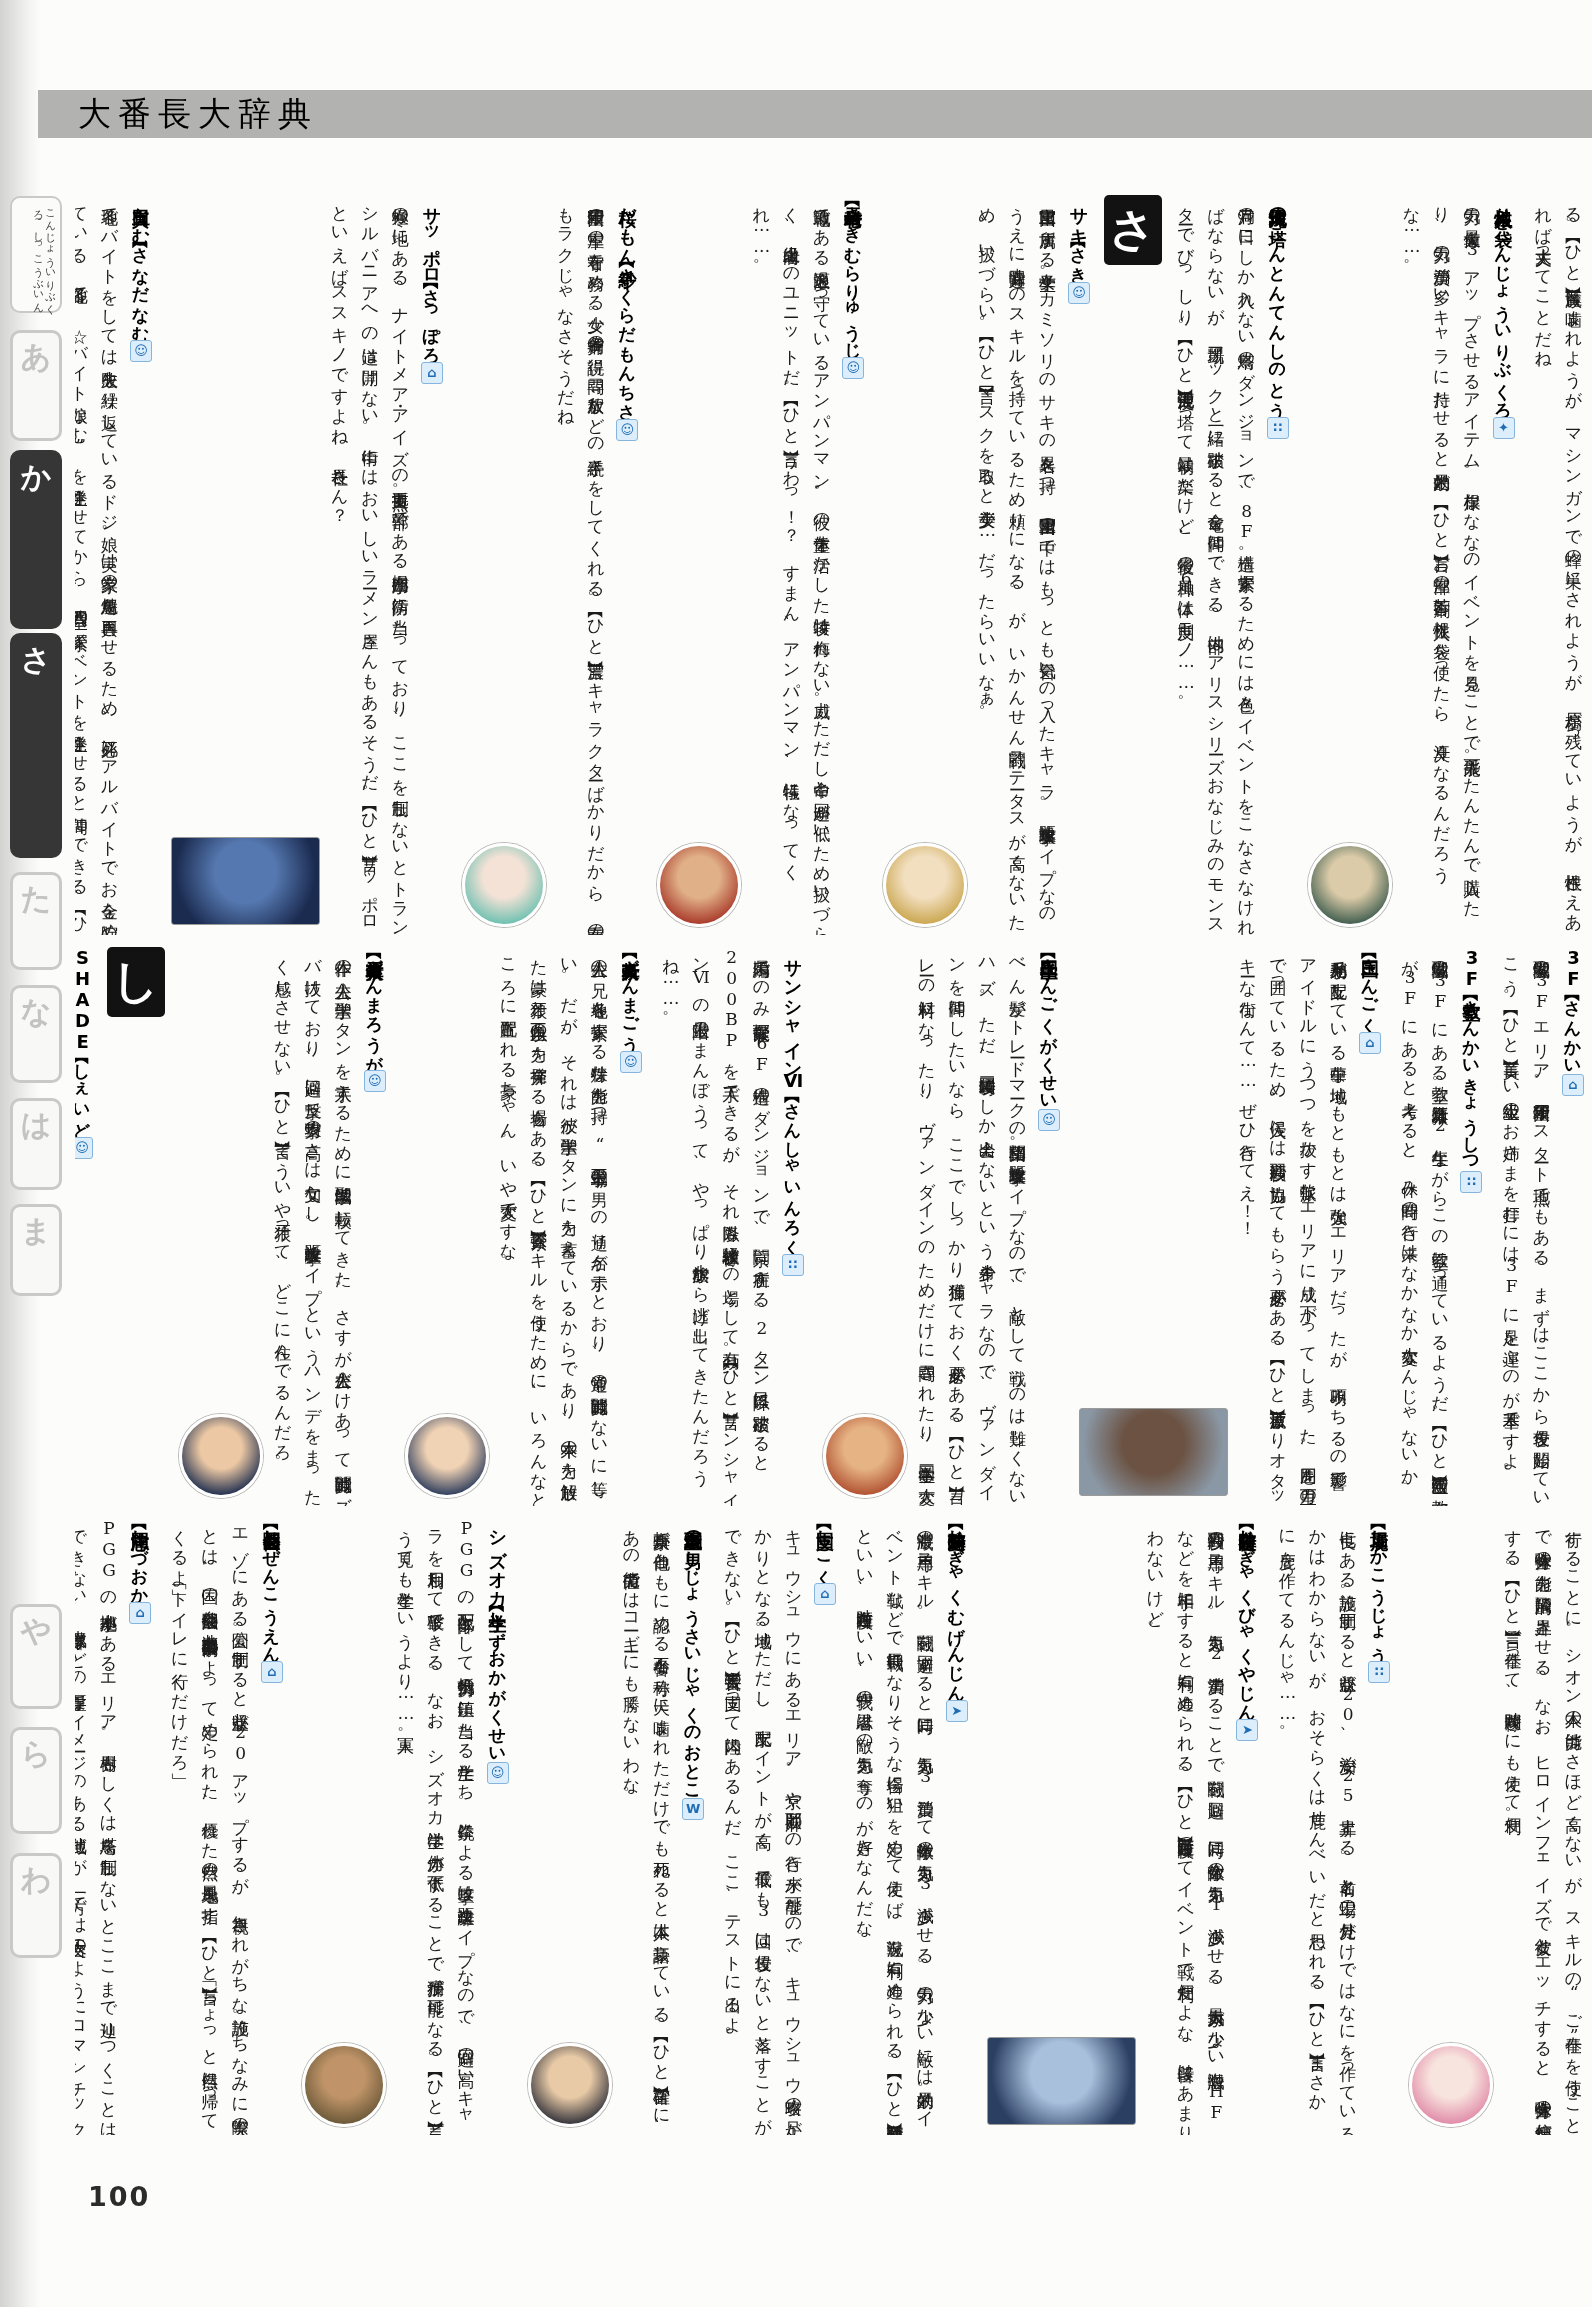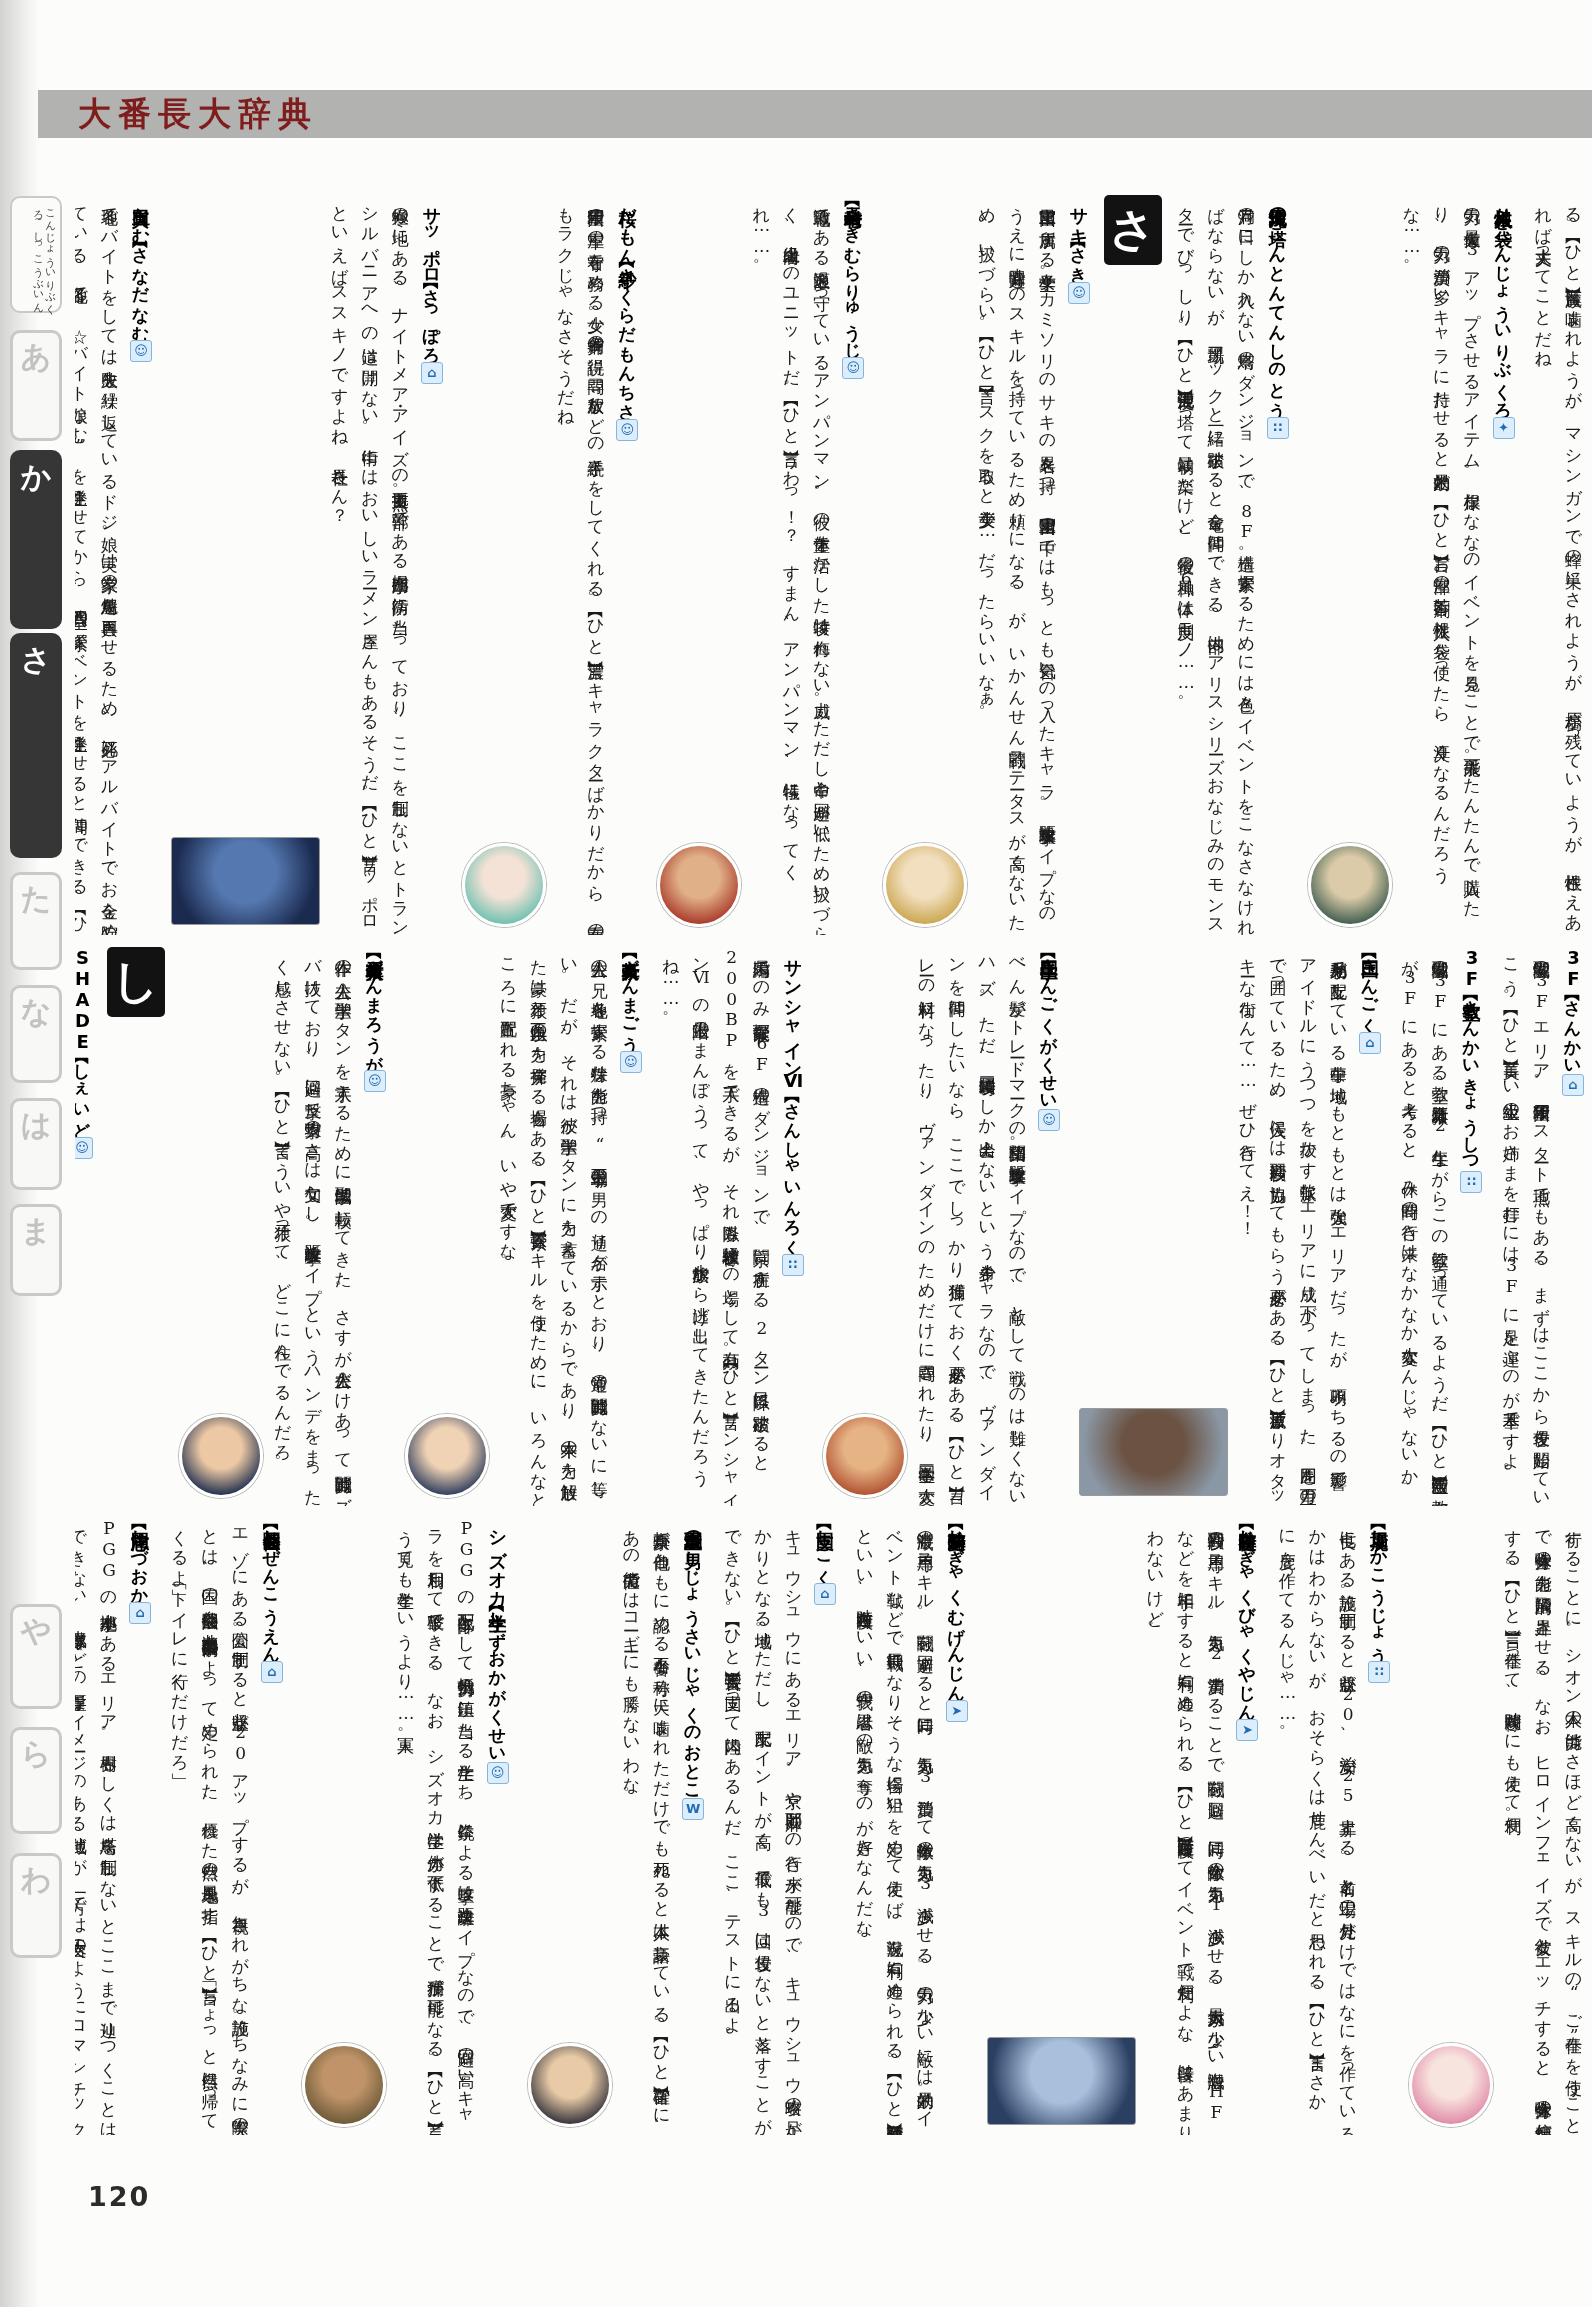--- a/index.html
+++ b/index.html
@@ -2,22 +2,22 @@
 <html style="--header-bar: #b2b2b0; --tab-active: #363636;"><head>
 <meta charset="utf-8">
 <style>
   html,body{margin:0;padding:0;background:#e9e9e7;}
   .page{position:relative;width:1592px;height:2307px;background:#fcfcfa;overflow:hidden;
         font-family:"DejaVu Serif","Liberation Serif",serif;color:#1b1b1b;}
   .gutter{position:absolute;left:0;top:0;width:40px;height:100%;
           background:linear-gradient(90deg,#d2d2d0,#f2f2f0 70%,rgba(255,255,255,0));}
   .header-bar{position:absolute;left:38px;top:90px;right:0;height:48px;background:var(--header-bar,#b2b2b0);
               display:flex;align-items:center;}
-  .header-bar .ttl{color:#7f1d1d;font-family:"DejaVu Sans","Liberation Sans",sans-serif;
-                   font-weight:bold;font-size:33px;letter-spacing:7px;margin-left:40px;}
+  .header-bar .ttl{color:#000000;font-family:"DejaVu Sans","Liberation Sans",sans-serif;
+                   font-weight:normal;font-size:33px;letter-spacing:7px;margin-left:40px;}
   
   .tab{position:absolute;left:10px;width:52px;box-sizing:border-box;border:3px solid #c9c9c7;
        border-radius:10px;background:#f8f8f6;}
   .tab .lbl{display:block;text-align:center;font-family:"DejaVu Sans","Liberation Sans",sans-serif;
             font-weight:bold;font-size:30px;color:#c3c3c1;margin-top:4px;}
   .tab.active{background:var(--tab-active,#363636);border-color:var(--tab-active,#363636);}
   .tab.active .lbl{color:#fff;}
   .tab.range{border-width:2px;background:#fbfbf9;}
   .tab.range .inner{writing-mode:vertical-rl;text-orientation:upright;font-size:10.4px;line-height:1.15;
                     color:#3a3a3a;height:100%;margin:4px auto 0 auto;display:block;width:40px;
@@ -348,15 +348,15 @@
   <div class="entry">
     <div class="title">
       <span class="t">志津岡</span><span class="r">【しづおか】</span><span class="icon">⌂</span>
     </div>
     <div class="body">PGGの本拠地があるエリア。樹界もしくは塔鳥を制圧しないとここまで辿りつくことはできない。戦車部隊などの重厚なイメージのある地域だが、一方では天文台のようにロマンチックな施設もあったりする。【ひと言】志津岡って樹界に比べると簡単に制圧できるよね。まあ、組織の本部なんてそんなもんか。</div>
 
 </div>
 
 </div>
 
-  <div class="page-number">120</div>
+  <div class="page-number">100</div>
 </div>
 
 
 </body></html>

